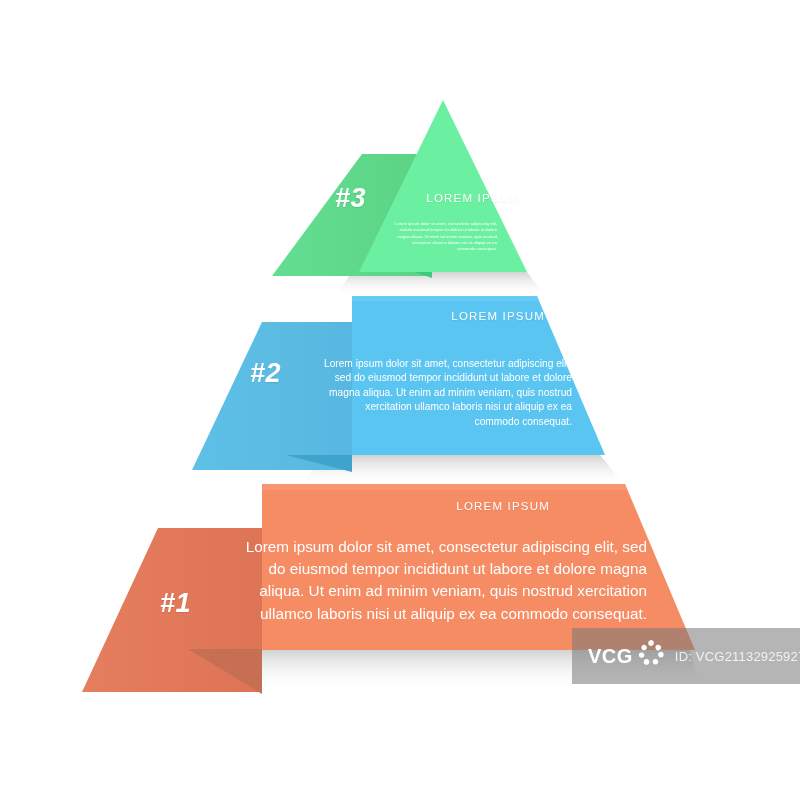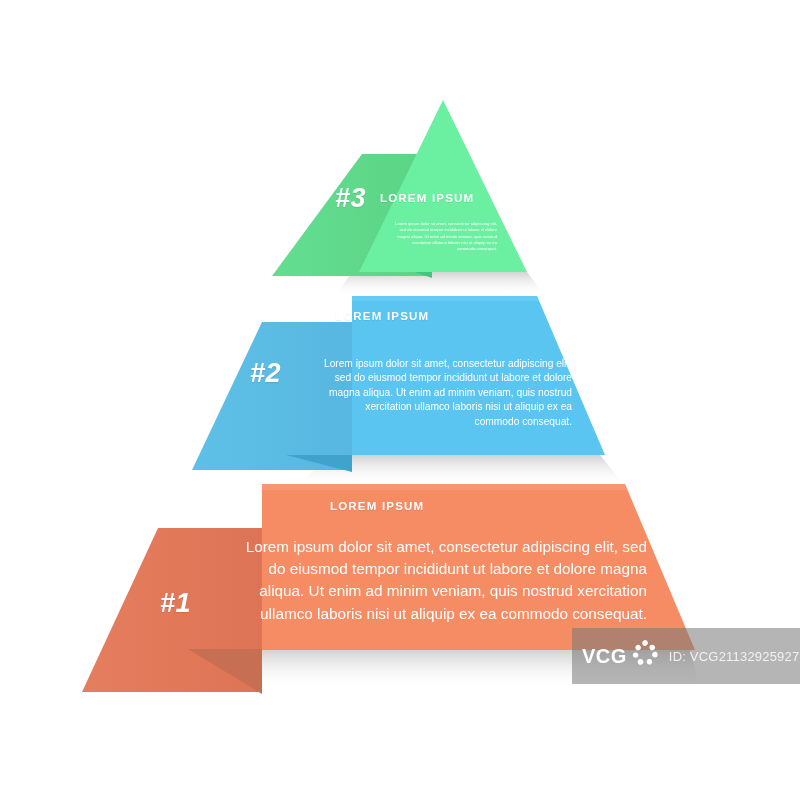--- a/index.html
+++ b/index.html
@@ -48,23 +48,23 @@
     color: #ffffff;
     font-style: italic;
     font-weight: bold;
     letter-spacing: 0.5px;
     text-shadow: 0 1px 1px rgba(0,0,0,0.10);
     white-space: nowrap;
   }
   .heading {
     position: absolute;
     color: #ffffff;
-    text-align: left;
+    text-align: right;
     letter-spacing: 1.2px;
-    font-weight: bold;
+    font-weight: normal;
     white-space: nowrap;
     text-shadow: 0 1px 1px rgba(0,0,0,0.08);
   }
   .body-copy {
     position: absolute;
     color: #ffffff;
     text-align: right;
     line-height: 1.42;
   }
 
@@ -91,21 +91,21 @@
     width: 228px;
     height: 56px;
     background: rgba(120,120,120,0.55);
     display: flex;
     align-items: center;
     pointer-events: none;
   }
   #wm-logo {
     display: flex;
     align-items: center;
-    margin-left: 10px;
+    margin-left: 16px;
   }
   #wm-wordmark {
     color: #ffffff;
     font-weight: bold;
     font-size: 20px;
     letter-spacing: 0.5px;
     font-family: "Liberation Sans", sans-serif;
   }
   #wm-burst { margin-left: 2px; }
   #wm-id {

